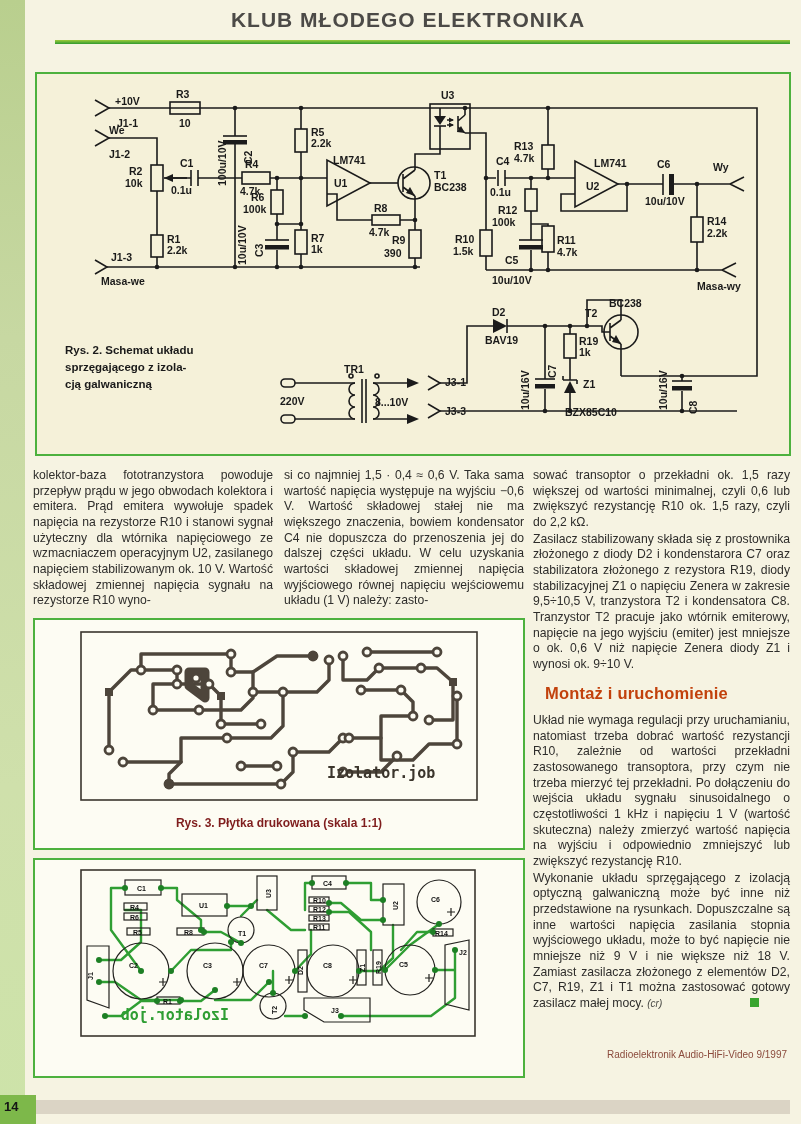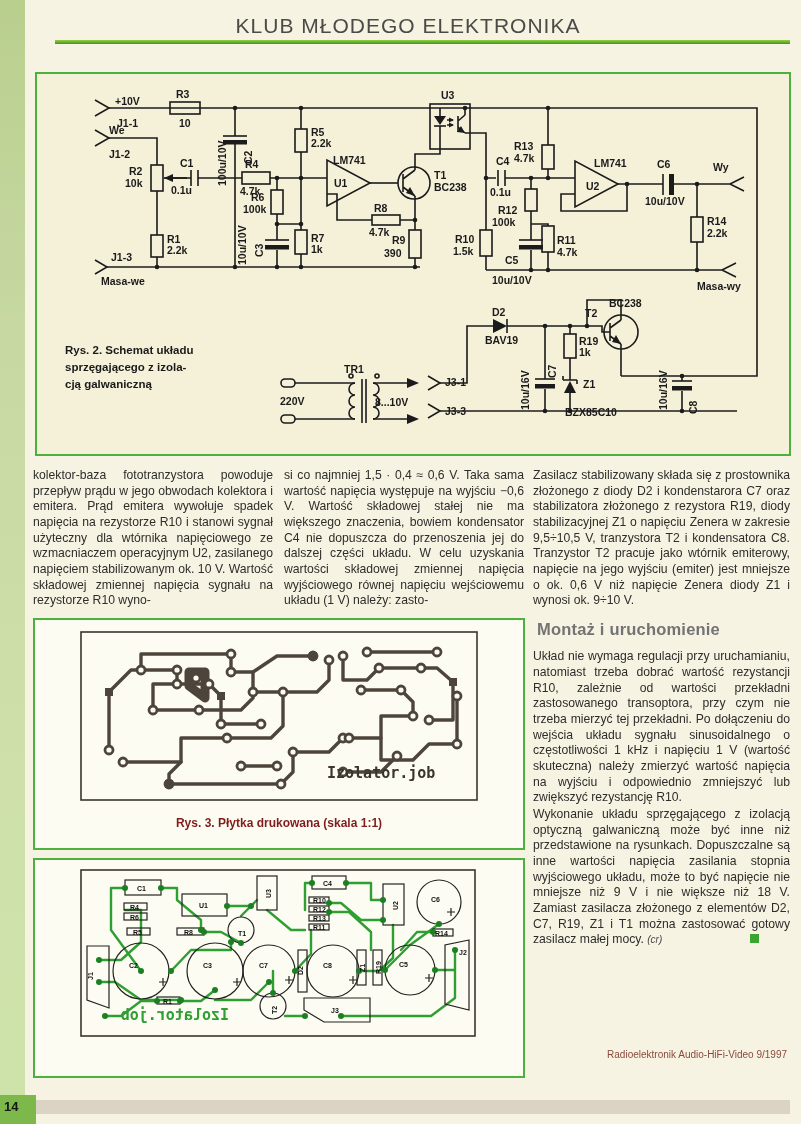--- a/index.html
+++ b/index.html
@@ -5,22 +5,22 @@
   html,body{margin:0;padding:0;}
   body{
     width:801px;height:1124px;position:relative;overflow:hidden;
     background:#f6f3e2;font-family:"Liberation Sans",sans-serif;
   }
   .left-strip{
     position:absolute;left:0;top:0;width:25px;height:1124px;
     background:linear-gradient(180deg,#b9cf8e 0%,#c7d8a2 30%,#cfe0ab 70%,#cde3a9 100%);
   }
   .masthead{
-    position:absolute;left:25px;top:14px;width:766px;text-align:center;
-    font-size:21px;font-weight:normal;letter-spacing:1px;color:#4c4a47;
+    position:absolute;left:25px;top:8px;width:766px;text-align:center;
+    font-size:21px;font-weight:bold;letter-spacing:1px;color:#4c4a47;
   }
   .green-rule{
     position:absolute;left:55px;top:40px;width:735px;height:4px;
     background:linear-gradient(180deg,#9ecb3b,#2f9a30);
   }
   .fig-box{
     position:absolute;border:2px solid #4db13e;background:#f5f1d9;
   }
   #fig2-box{left:35px;top:72px;width:752px;height:380px;}
   #fig3-box{left:33px;top:618px;width:488px;height:228px;background:#fdfcf3;}
@@ -32,21 +32,21 @@
   #fig4-caption{top:190px;}
   .text-col{
     position:absolute;top:468px;width:240px;font-size:12.2px;line-height:1.285;
     text-align:justify;color:#2e2d2b;
   }
   #col1{left:33px;}
   #col2{left:284px;}
   #col3{left:533px;width:257px;}
   #col3 p{margin:0 0 1px 0;}
   .section-heading{
-    font-size:16.5px;font-weight:bold;color:#737373;margin:10px 0 9px 4px;letter-spacing:.2px;
+    font-size:16.5px;font-weight:bold;color:#c2410c;margin:10px 0 9px 12px;letter-spacing:.2px;
   }
   .author{font-style:italic;font-size:10px;color:#4a4a46;}
   .end-marker{
     display:inline-block;width:9px;height:9px;background:#3aa52f;margin-left:84px;vertical-align:baseline;
   }
   .footer-bar{
     position:absolute;left:36px;top:1100px;width:754px;height:14px;background:#dbd4c5;
   }
   .footer-page{
     position:absolute;left:0;top:1095px;width:36px;height:38px;background:#7db84a;
@@ -323,20 +323,21 @@
         <text x="307" y="299" font-size="10.5">TR1</text>
         <text x="243" y="331" font-size="10.5">220V</text>
         <text x="338" y="332" font-size="10.5">8...10V</text>
       </g>
   </svg>
 </div>
 
 <div class="text-col" id="col1">kolektor-baza fototranzystora powoduje przepływ prądu w jego obwodach kolektora i emitera. Prąd emitera wywołuje spadek napięcia na rezystorze R10 i stanowi sygnał użyteczny dla wtórnika napięciowego ze wzmacniaczem operacyjnym U2, zasilanego napięciem stabilizowanym ok. 10 V. Wartość składowej zmiennej napięcia sygnału na rezystorze R10 wyno-</div>
 <div class="text-col" id="col2">si co najmniej 1,5 · 0,4 ≈ 0,6 V. Taka sama wartość napięcia występuje na wyjściu −0,6 V. Wartość składowej stałej nie ma większego znaczenia, bowiem kondensator C4 nie dopuszcza do przenoszenia jej do dalszej części układu. W celu uzyskania wartości składowej zmiennej napięcia wyjściowego równej napięciu wejściowemu układu (1 V) należy: zasto-</div>
 <div class="text-col" id="col3">
+  <p>sować transoptor o przekładni ok. 1,5 razy większej od wartości minimalnej, czyli 0,6 lub zwiększyć rezystancję R10 ok. 1,5 razy, czyli do 2,2 kΩ.</p>
   <p>Zasilacz stabilizowany składa się z prostownika złożonego z diody D2 i kondenstarora C7 oraz stabilizatora złożonego z rezystora R19, diody stabilizacyjnej Z1 o napięciu Zenera w zakresie 9,5÷10,5 V, tranzystora T2 i kondensatora C8. Tranzystor T2 pracuje jako wtórnik emiterowy, napięcie na jego wyjściu (emiter) jest mniejsze o ok. 0,6 V niż napięcie Zenera diody Z1 i wynosi ok. 9÷10 V.</p>
   <div class="section-heading">Montaż i uruchomienie</div>
   <p>Układ nie wymaga regulacji przy uruchamianiu, natomiast trzeba dobrać wartość rezystancji R10, zależnie od wartości przekładni zastosowanego transoptora, przy czym nie trzeba mierzyć tej przekładni. Po dołączeniu do wejścia układu sygnału sinusoidalnego o częstotliwości 1 kHz i napięciu 1 V (wartość skuteczna) należy zmierzyć wartość napięcia na wyjściu i odpowiednio zmniejszyć lub zwiększyć rezystancję R10.</p>
   <p><span>Wykonanie układu sprzęgającego z izolacją optyczną galwaniczną może być inne niż przedstawione na rysunkach. Dopuszczalne są inne wartości napięcia zasilania stopnia wyjściowego układu, może to być napięcie nie mniejsze niż 9 V i nie większe niż 18 V. Zamiast zasilacza złożonego z elementów D2, C7, R19, Z1 i T1 można zastosować gotowy zasilacz małej mocy.</span>
     <span class="author">(cr)</span>
     <span class="end-marker"></span></p>
 </div>
 
 <div class="fig-box" id="fig3-box">
   <svg id="fig3-svg" width="484" height="194" viewBox="0 0 484 194">

